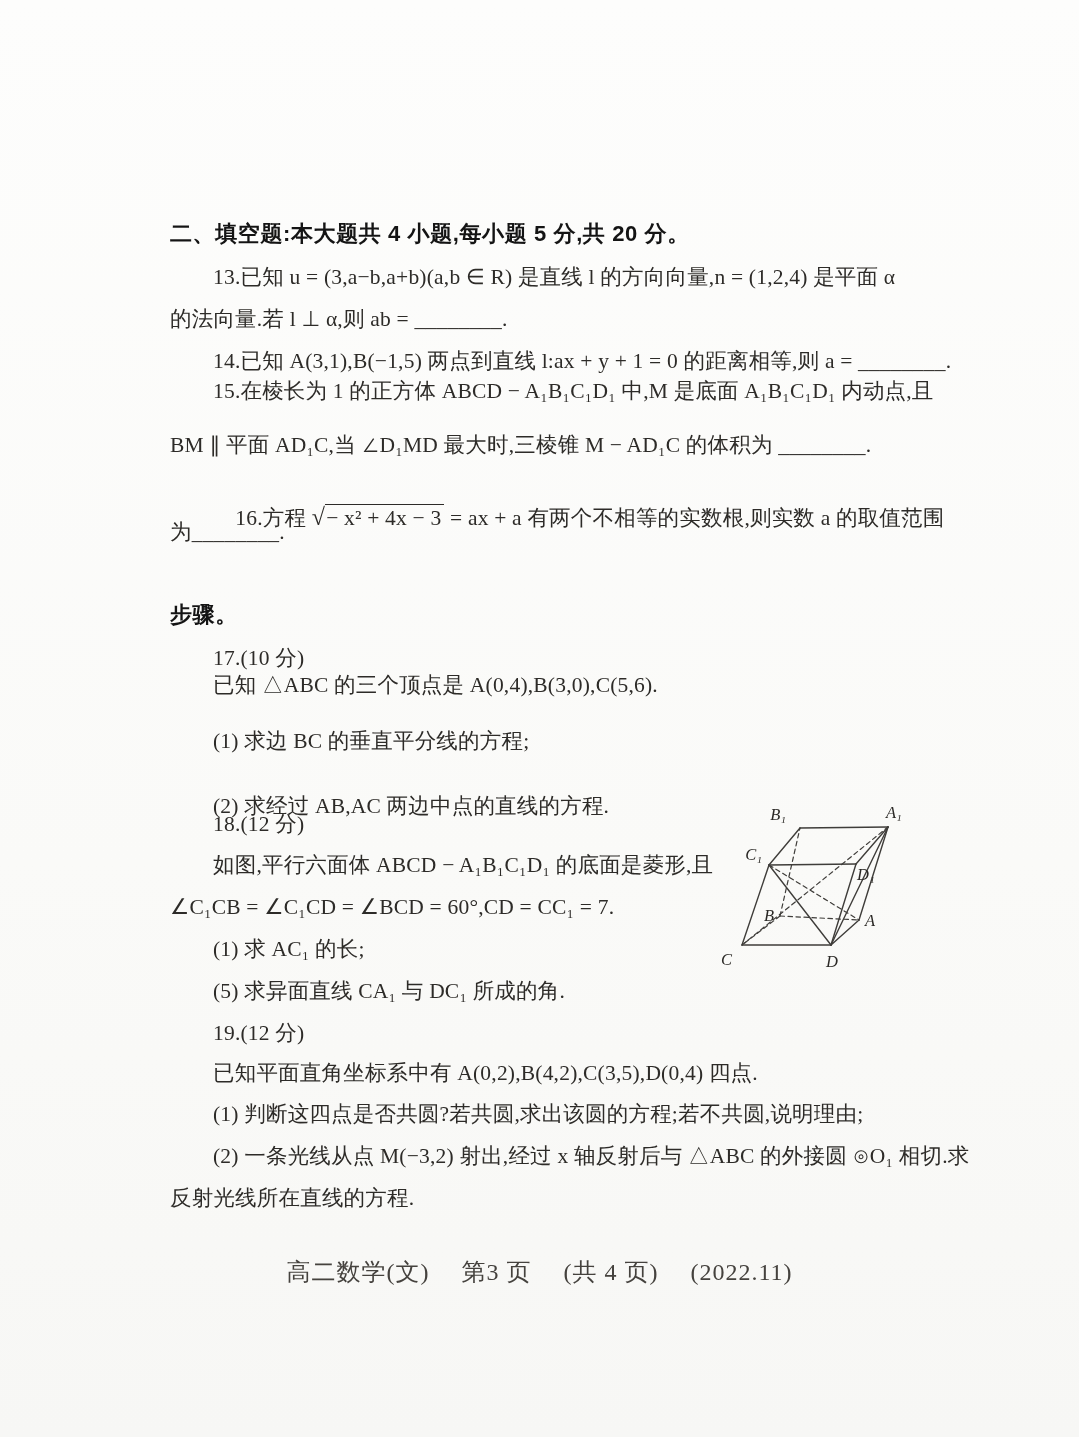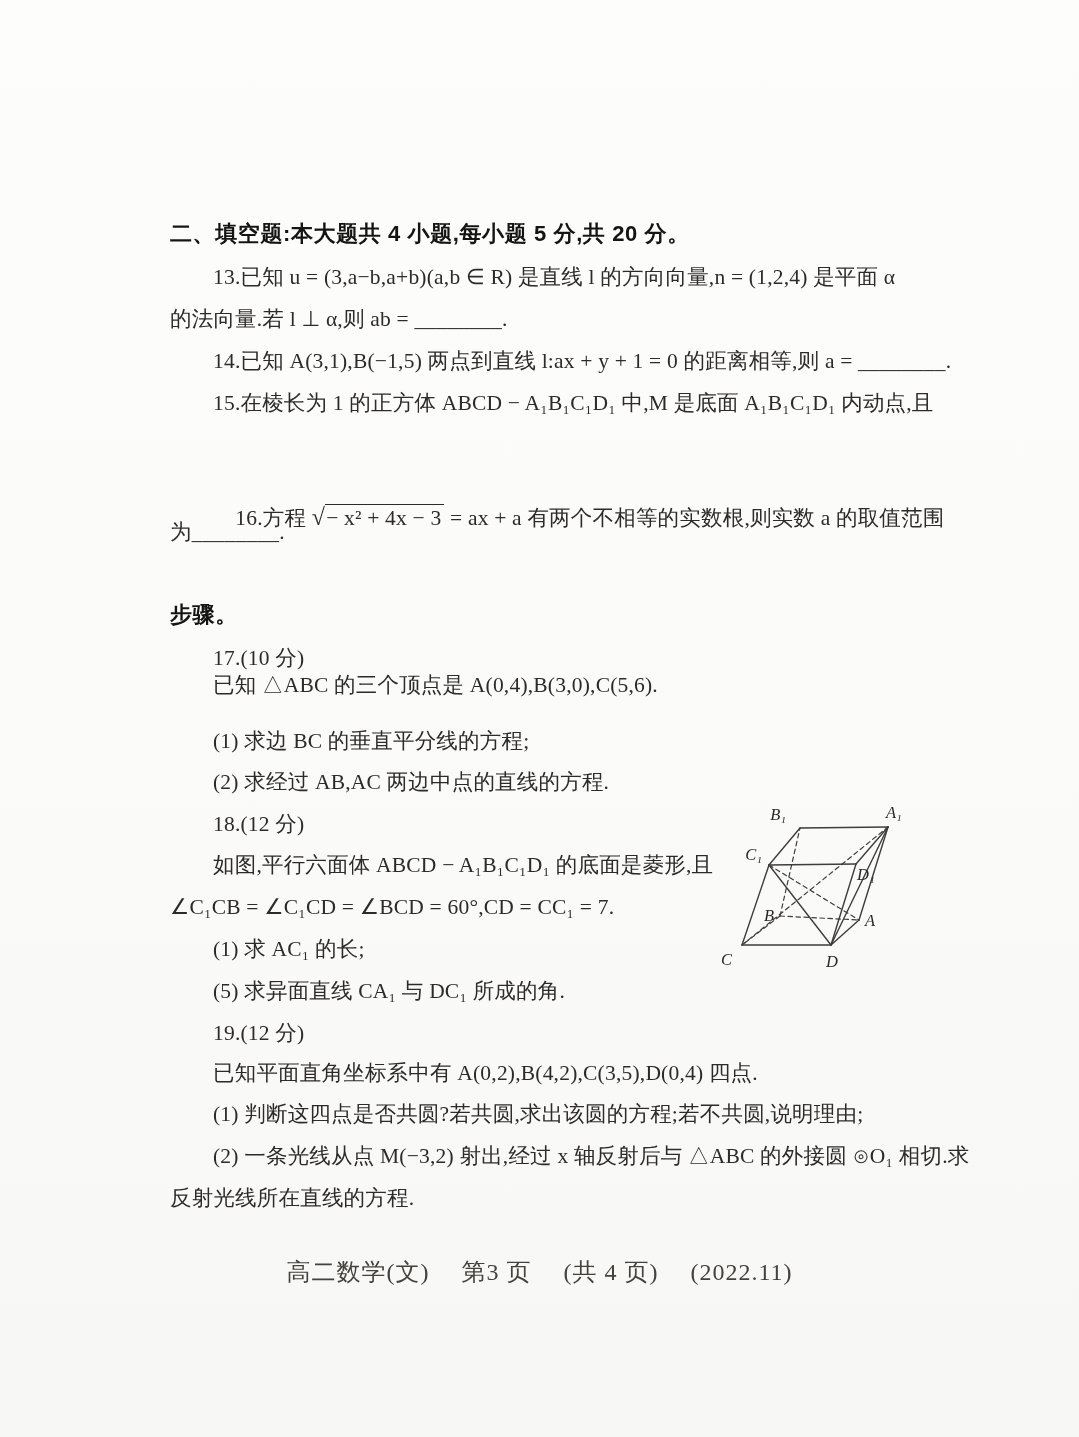--- a/index.html
+++ b/index.html
@@ -43,33 +43,34 @@
 
 <div class="page">
 
   <div class="line bold" style="top:220px">二、填空题:本大题共 4 小题,每小题 5 分,共 20 分。</div>
 
   <div class="line indent" style="top:263px">13.已知 u = (3,a−b,a+b)(a,b ∈ R) 是直线 l 的方向向量,n = (1,2,4) 是平面 α</div>
   <div class="line" style="top:305px">的法向量.若 l ⊥ α,则 ab = ________.</div>
 
   <div class="line indent" style="top:347px">14.已知 A(3,1),B(−1,5) 两点到直线 l:ax + y + 1 = 0 的距离相等,则 a = ________.</div>
 
-  <div class="line indent" style="top:389px">15.在棱长为 1 的正方体 ABCD − A₁B₁C₁D₁ 中,M 是底面 A₁B₁C₁D₁ 内动点,且</div>
+  <div class="line indent" style="top:377px">15.在棱长为 1 的正方体 ABCD − A₁B₁C₁D₁ 中,M 是底面 A₁B₁C₁D₁ 内动点,且</div>
+  <div class="line" style="top:431px">BM ∥ 平面 AD₁C,当 ∠D₁MD 最大时,三棱锥 M − AD₁C 的体积为 ________.</div>
 
   <div class="line indent" style="top:475px">
     <span>16.方程 </span><span class="sqrt-sign">√</span><span class="radicand">− x² + 4x − 3</span><span> = ax + a 有两个不相等的实数根,则实数 a 的取值范围</span>
   </div>
   <div class="line" style="top:518px">为________.</div>
 
   <div class="line bold" style="top:601px">步骤。</div>
 
   <div class="line indent" style="top:644px">17.(10 分)</div>
   <div class="line indent" style="top:671px">已知 △ABC 的三个顶点是 A(0,4),B(3,0),C(5,6).</div>
   <div class="line indent" style="top:727px">(1) 求边 BC 的垂直平分线的方程;</div>
-  <div class="line indent" style="top:768px">(2) 求经过 AB,AC 两边中点的直线的方程.</div>
+  <div class="line indent" style="top:792px">(2) 求经过 AB,AC 两边中点的直线的方程.</div>
 
   <div class="line indent" style="top:810px">18.(12 分)</div>
   <div class="line indent" style="top:851px;max-width:500px">如图,平行六面体 ABCD − A₁B₁C₁D₁ 的底面是菱形,且</div>
   <div class="line" style="top:893px;max-width:545px">∠C₁CB = ∠C₁CD = ∠BCD = 60°,CD = CC₁ = 7.</div>
   <div class="line indent" style="top:935px">(1) 求 AC₁ 的长;</div>
   <div class="line indent" style="top:977px">(5) 求异面直线 CA₁ 与 DC₁ 所成的角.</div>
 
   <div class="figure-wrap">
     <svg width="260" height="200" viewBox="0 0 260 200">
 

